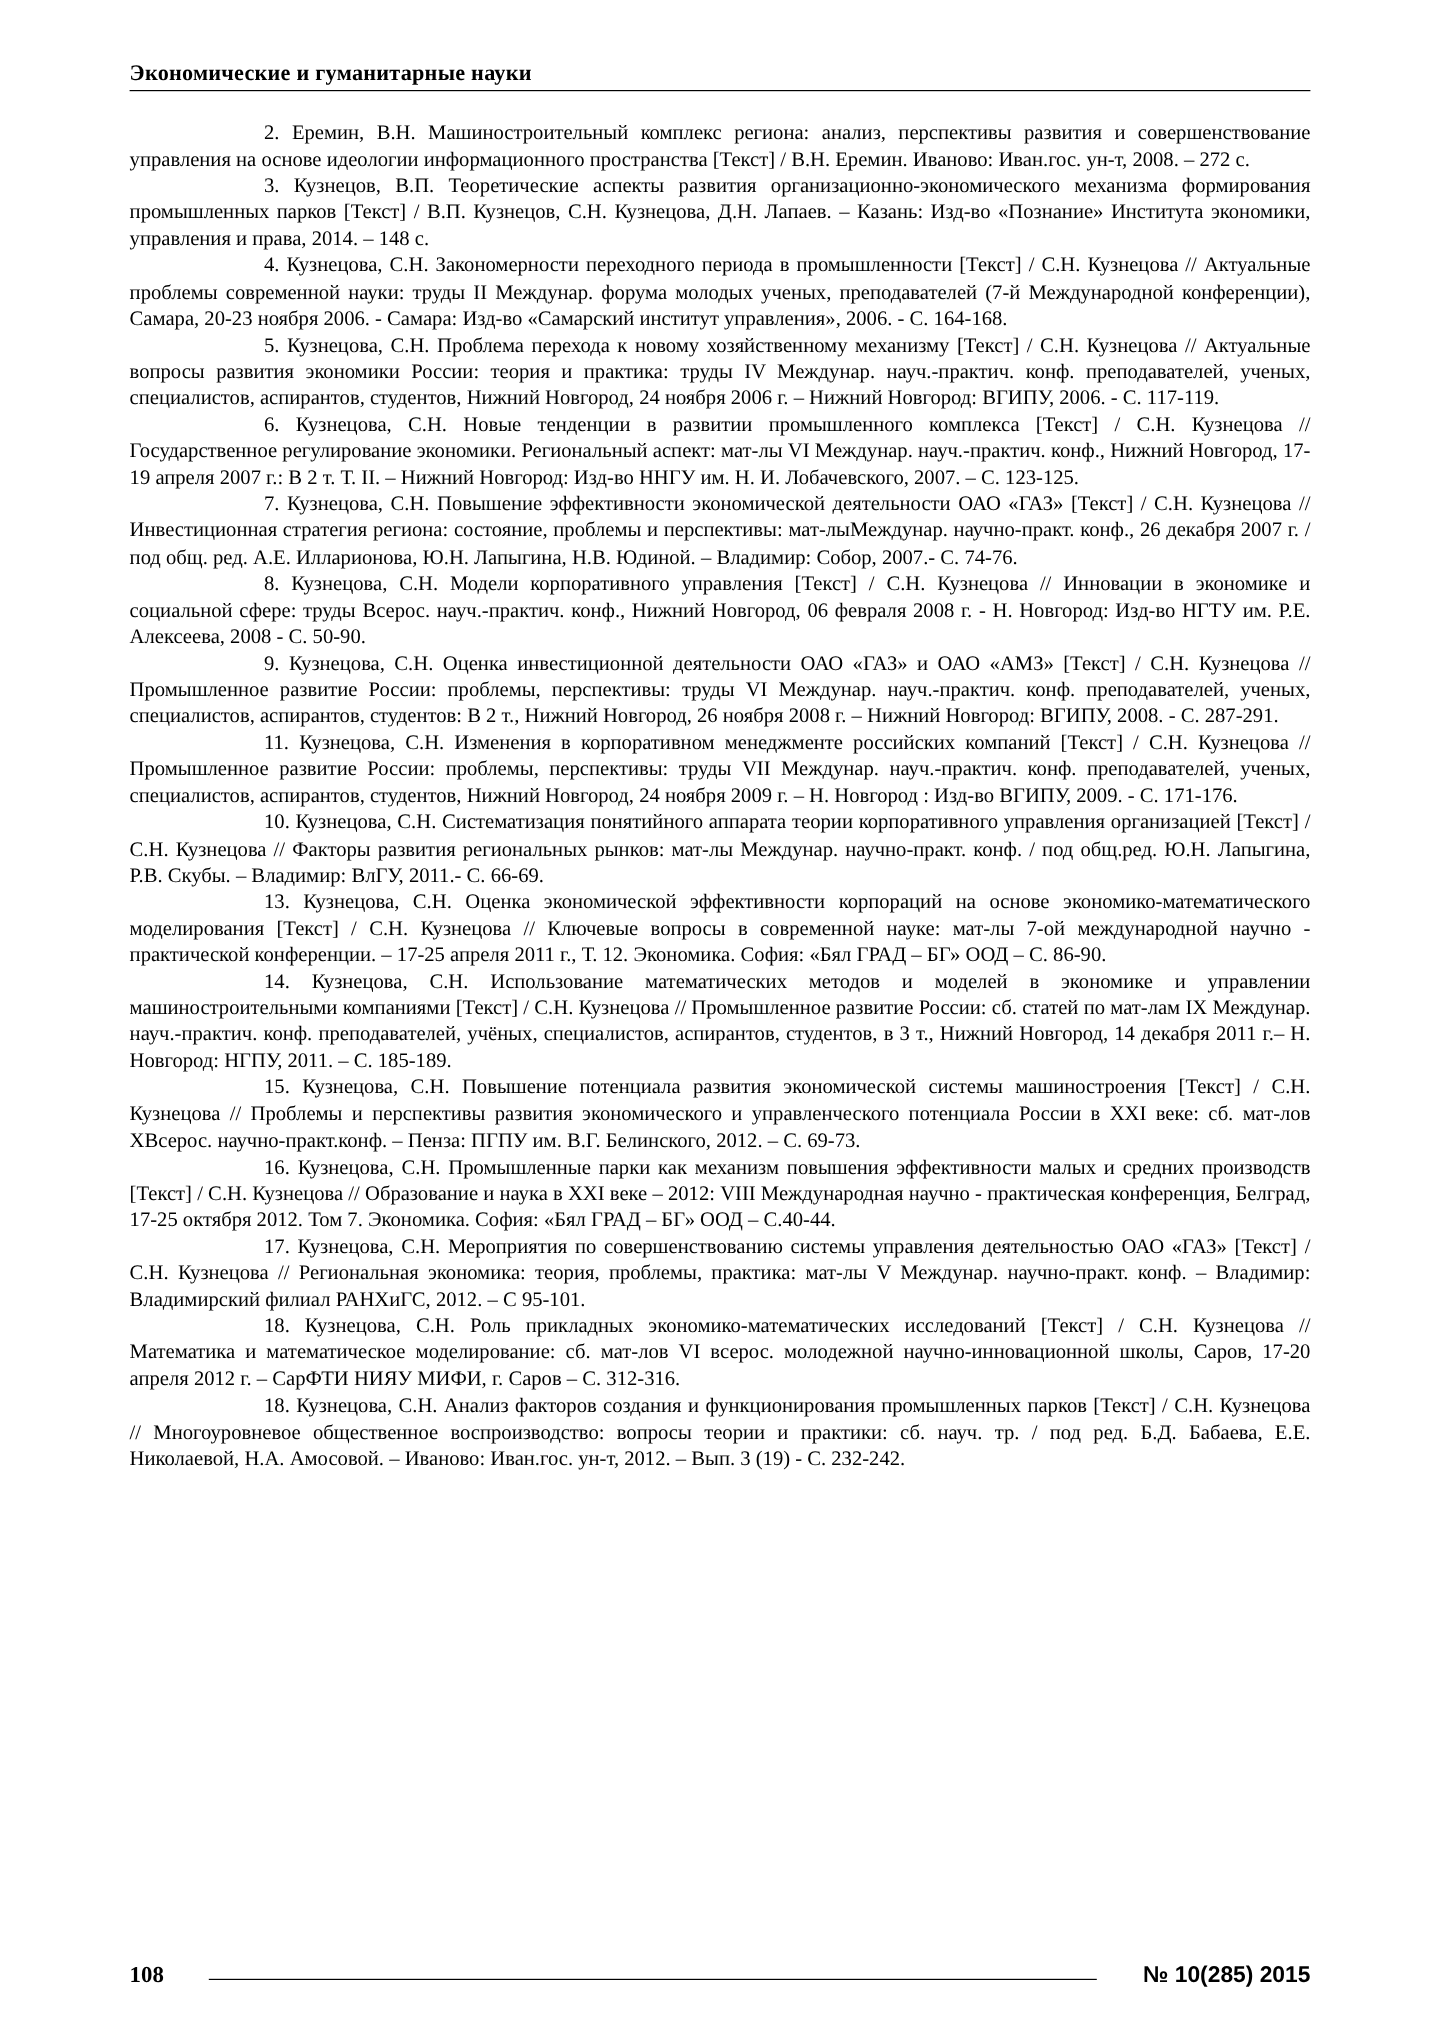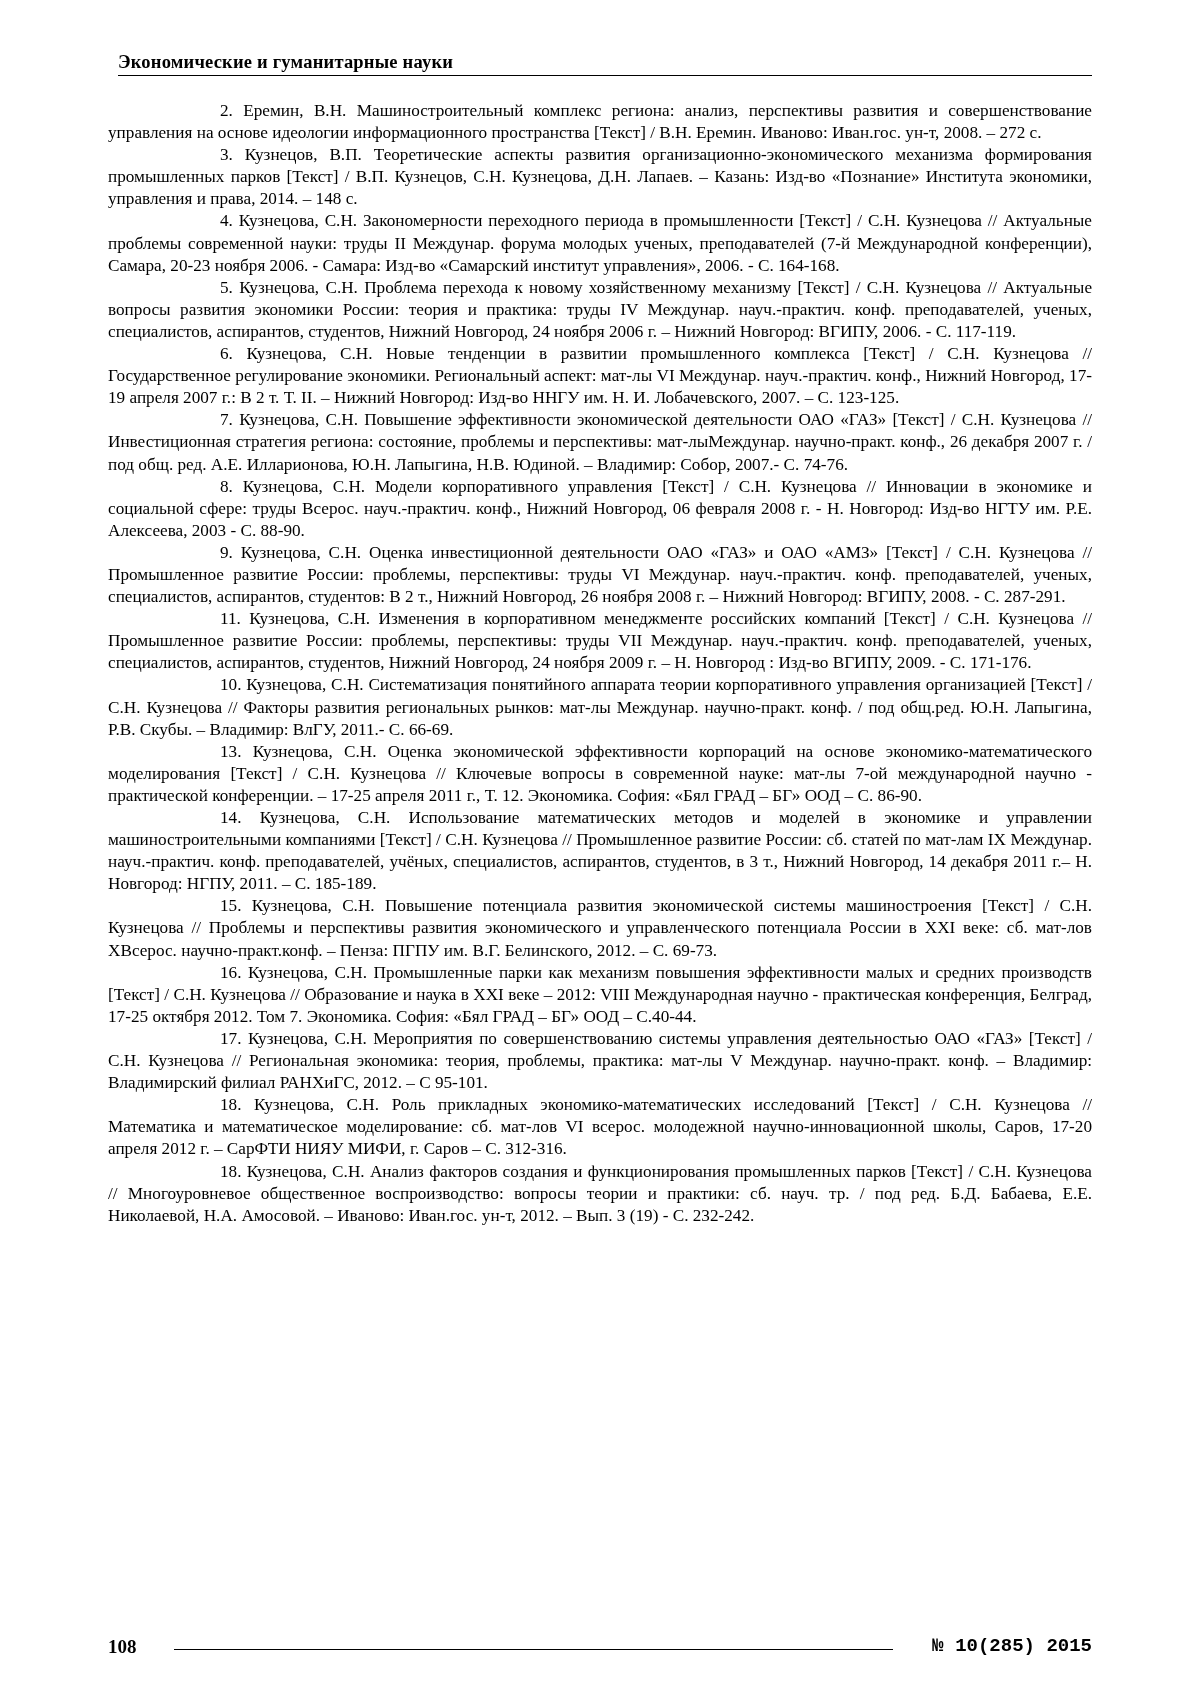--- a/index.html
+++ b/index.html
@@ -16,21 +16,20 @@
   .page {
     position: relative;
     width: 1200px;
     height: 1698px;
     box-sizing: border-box;
     padding: 52px 108px 40px 108px;
   }
   .header {
     position: relative;
     margin-bottom: 10px;
-    margin-left: 10px;
   }
   .header-title {
     font-family: "Liberation Serif", serif;
     font-weight: bold;
     font-size: 18.5px;
     letter-spacing: 0.2px;
     padding-bottom: 4px;
     white-space: nowrap;
   }
   .header-rule {
@@ -71,21 +70,21 @@
     font-size: 19px;
     line-height: 1;
     padding-right: 8px;
   }
   .footer-rule {
     flex: 1 1 auto;
     border-bottom: 1.6px solid #000;
     margin-bottom: 6px;
   }
   .footer-issue {
-    font-family: Liberation Mono, monospace;
+    font-family: Liberation Sans, sans-serif;
     font-weight: bold;
     font-size: 19px;
     line-height: 1;
     padding-left: 10px;
     white-space: nowrap;
   }
 </style>
 </head>
 <body>
 
@@ -96,21 +95,21 @@
     <div class="header-rule"></div>
   </div>
 
   <div class="body-text" id="ref-container">
       <p class="ref"><span class="num">2.</span> <span>Еремин, В.Н. Машиностроительный комплекс региона: анализ, перспективы развития и совершенствование управления на основе идеологии информационного пространства [Текст] / В.Н. Еремин. Иваново: Иван.гос. ун-т, 2008. – 272 с.</span></p>
       <p class="ref"><span class="num">3.</span> <span>Кузнецов, В.П. Теоретические аспекты развития организационно-экономического механизма формирования промышленных парков [Текст] / В.П. Кузнецов, С.Н. Кузнецова, Д.Н. Лапаев. – Казань: Изд-во «Познание» Института экономики, управления и права, 2014. – 148 с.</span></p>
       <p class="ref"><span class="num">4.</span> <span>Кузнецова, С.Н. Закономерности переходного периода в промышленности [Текст] / С.Н. Кузнецова // Актуальные проблемы современной науки: труды II Междунар. форума молодых ученых, преподавателей (7-й Международной конференции), Самара, 20-23 ноября 2006. - Самара: Изд-во «Самарский институт управления», 2006. - С. 164-168.</span></p>
       <p class="ref"><span class="num">5.</span> <span>Кузнецова, С.Н. Проблема перехода к новому хозяйственному механизму [Текст] / С.Н. Кузнецова // Актуальные вопросы развития экономики России: теория и практика: труды IV Междунар. науч.-практич. конф. преподавателей, ученых, специалистов, аспирантов, студентов, Нижний Новгород, 24 ноября 2006 г. – Нижний Новгород: ВГИПУ, 2006. - С. 117-119.</span></p>
       <p class="ref"><span class="num">6.</span> <span>Кузнецова, С.Н. Новые тенденции в развитии промышленного комплекса [Текст] / С.Н. Кузнецова // Государственное регулирование экономики. Региональный аспект: мат-лы VI Междунар. науч.-практич. конф., Нижний Новгород, 17-19 апреля 2007 г.: В 2 т. Т. II. – Нижний Новгород: Изд-во ННГУ им. Н. И. Лобачевского, 2007. – С. 123-125.</span></p>
       <p class="ref"><span class="num">7.</span> <span>Кузнецова, С.Н. Повышение эффективности экономической деятельности ОАО «ГАЗ» [Текст] / С.Н. Кузнецова // Инвестиционная стратегия региона: состояние, проблемы и перспективы: мат-лыМеждунар. научно-практ. конф., 26 декабря 2007 г. / под общ. ред. А.Е. Илларионова, Ю.Н. Лапыгина, Н.В. Юдиной. – Владимир: Собор, 2007.- С. 74-76.</span></p>
-      <p class="ref"><span class="num">8.</span> <span>Кузнецова, С.Н. Модели корпоративного управления [Текст] / С.Н. Кузнецова // Инновации в экономике и социальной сфере: труды Всерос. науч.-практич. конф., Нижний Новгород, 06 февраля 2008 г. - Н. Новгород: Изд-во НГТУ им. Р.Е. Алексеева, 2003 - С. 88-90.</span></p>
+      <p class="ref"><span class="num">8.</span> <span>Кузнецова, С.Н. Модели корпоративного управления [Текст] / С.Н. Кузнецова // Инновации в экономике и социальной сфере: труды Всерос. науч.-практич. конф., Нижний Новгород, 06 февраля 2008 г. - Н. Новгород: Изд-во НГТУ им. Р.Е. Алексеева, 2008 - С. 50-90.</span></p>
       <p class="ref"><span class="num">9.</span> <span>Кузнецова, С.Н. Оценка инвестиционной деятельности ОАО «ГАЗ» и ОАО «АМЗ» [Текст] / С.Н. Кузнецова // Промышленное развитие России: проблемы, перспективы: труды VI Междунар. науч.-практич. конф. преподавателей, ученых, специалистов, аспирантов, студентов: В 2 т., Нижний Новгород, 26 ноября 2008 г. – Нижний Новгород: ВГИПУ, 2008. - С. 287-291.</span></p>
       <p class="ref"><span class="num">11.</span> <span>Кузнецова, С.Н. Изменения в корпоративном менеджменте российских компаний [Текст] / С.Н. Кузнецова // Промышленное развитие России: проблемы, перспективы: труды VII Междунар. науч.-практич. конф. преподавателей, ученых, специалистов, аспирантов, студентов, Нижний Новгород, 24 ноября 2009 г. – Н. Новгород : Изд-во ВГИПУ, 2009. - С. 171-176.</span></p>
       <p class="ref"><span class="num">10.</span> <span>Кузнецова, С.Н. Систематизация понятийного аппарата теории корпоративного управления организацией [Текст] / С.Н. Кузнецова // Факторы развития региональных рынков: мат-лы Междунар. научно-практ. конф. / под общ.ред. Ю.Н. Лапыгина, Р.В. Скубы. – Владимир: ВлГУ, 2011.- С. 66-69.</span></p>
       <p class="ref"><span class="num">13.</span> <span>Кузнецова, С.Н. Оценка экономической эффективности корпораций на основе экономико-математического моделирования [Текст] / С.Н. Кузнецова // Ключевые вопросы в современной науке: мат-лы 7-ой международной научно - практической конференции. – 17-25 апреля 2011 г., Т. 12. Экономика. София: «Бял ГРАД – БГ» ООД – С. 86-90.</span></p>
       <p class="ref"><span class="num">14.</span> <span>Кузнецова, С.Н. Использование математических методов и моделей в экономике и управлении машиностроительными компаниями [Текст] / С.Н. Кузнецова // Промышленное развитие России: сб. статей по мат-лам IX Междунар. науч.-практич. конф. преподавателей, учёных, специалистов, аспирантов, студентов, в 3 т., Нижний Новгород, 14 декабря 2011 г.– Н. Новгород: НГПУ, 2011. – С. 185-189.</span></p>
       <p class="ref"><span class="num">15.</span> <span>Кузнецова, С.Н. Повышение потенциала развития экономической системы машиностроения [Текст] / С.Н. Кузнецова // Проблемы и перспективы развития экономического и управленческого потенциала России в XXI веке: сб. мат-лов ХВсерос. научно-практ.конф. – Пенза: ПГПУ им. В.Г. Белинского, 2012. – С. 69-73.</span></p>
       <p class="ref"><span class="num">16.</span> <span>Кузнецова, С.Н. Промышленные парки как механизм повышения эффективности малых и средних производств [Текст] / С.Н. Кузнецова // Образование и наука в XXI веке – 2012: VIII Международная научно - практическая конференция, Белград, 17-25 октября 2012. Том 7. Экономика. София: «Бял ГРАД – БГ» ООД – С.40-44.</span></p>
       <p class="ref"><span class="num">17.</span> <span>Кузнецова, С.Н. Мероприятия по совершенствованию системы управления деятельностью ОАО «ГАЗ» [Текст] / С.Н. Кузнецова // Региональная экономика: теория, проблемы, практика: мат-лы V Междунар. научно-практ. конф. – Владимир: Владимирский филиал РАНХиГС, 2012. – С 95-101.</span></p>
       <p class="ref"><span class="num">18.</span> <span>Кузнецова, С.Н. Роль прикладных экономико-математических исследований [Текст] / С.Н. Кузнецова // Математика и математическое моделирование: сб. мат-лов VI всерос. молодежной научно-инновационной школы, Саров, 17-20 апреля 2012 г. – СарФТИ НИЯУ МИФИ, г. Саров – С. 312-316.</span></p>
       <p class="ref"><span class="num">18.</span> <span>Кузнецова, С.Н. Анализ факторов создания и функционирования промышленных парков [Текст] / С.Н. Кузнецова // Многоуровневое общественное воспроизводство: вопросы теории и практики: сб. науч. тр. / под ред. Б.Д. Бабаева, Е.Е. Николаевой, Н.А. Амосовой. – Иваново: Иван.гос. ун-т, 2012. – Вып. 3 (19) - С. 232-242.</span></p>

